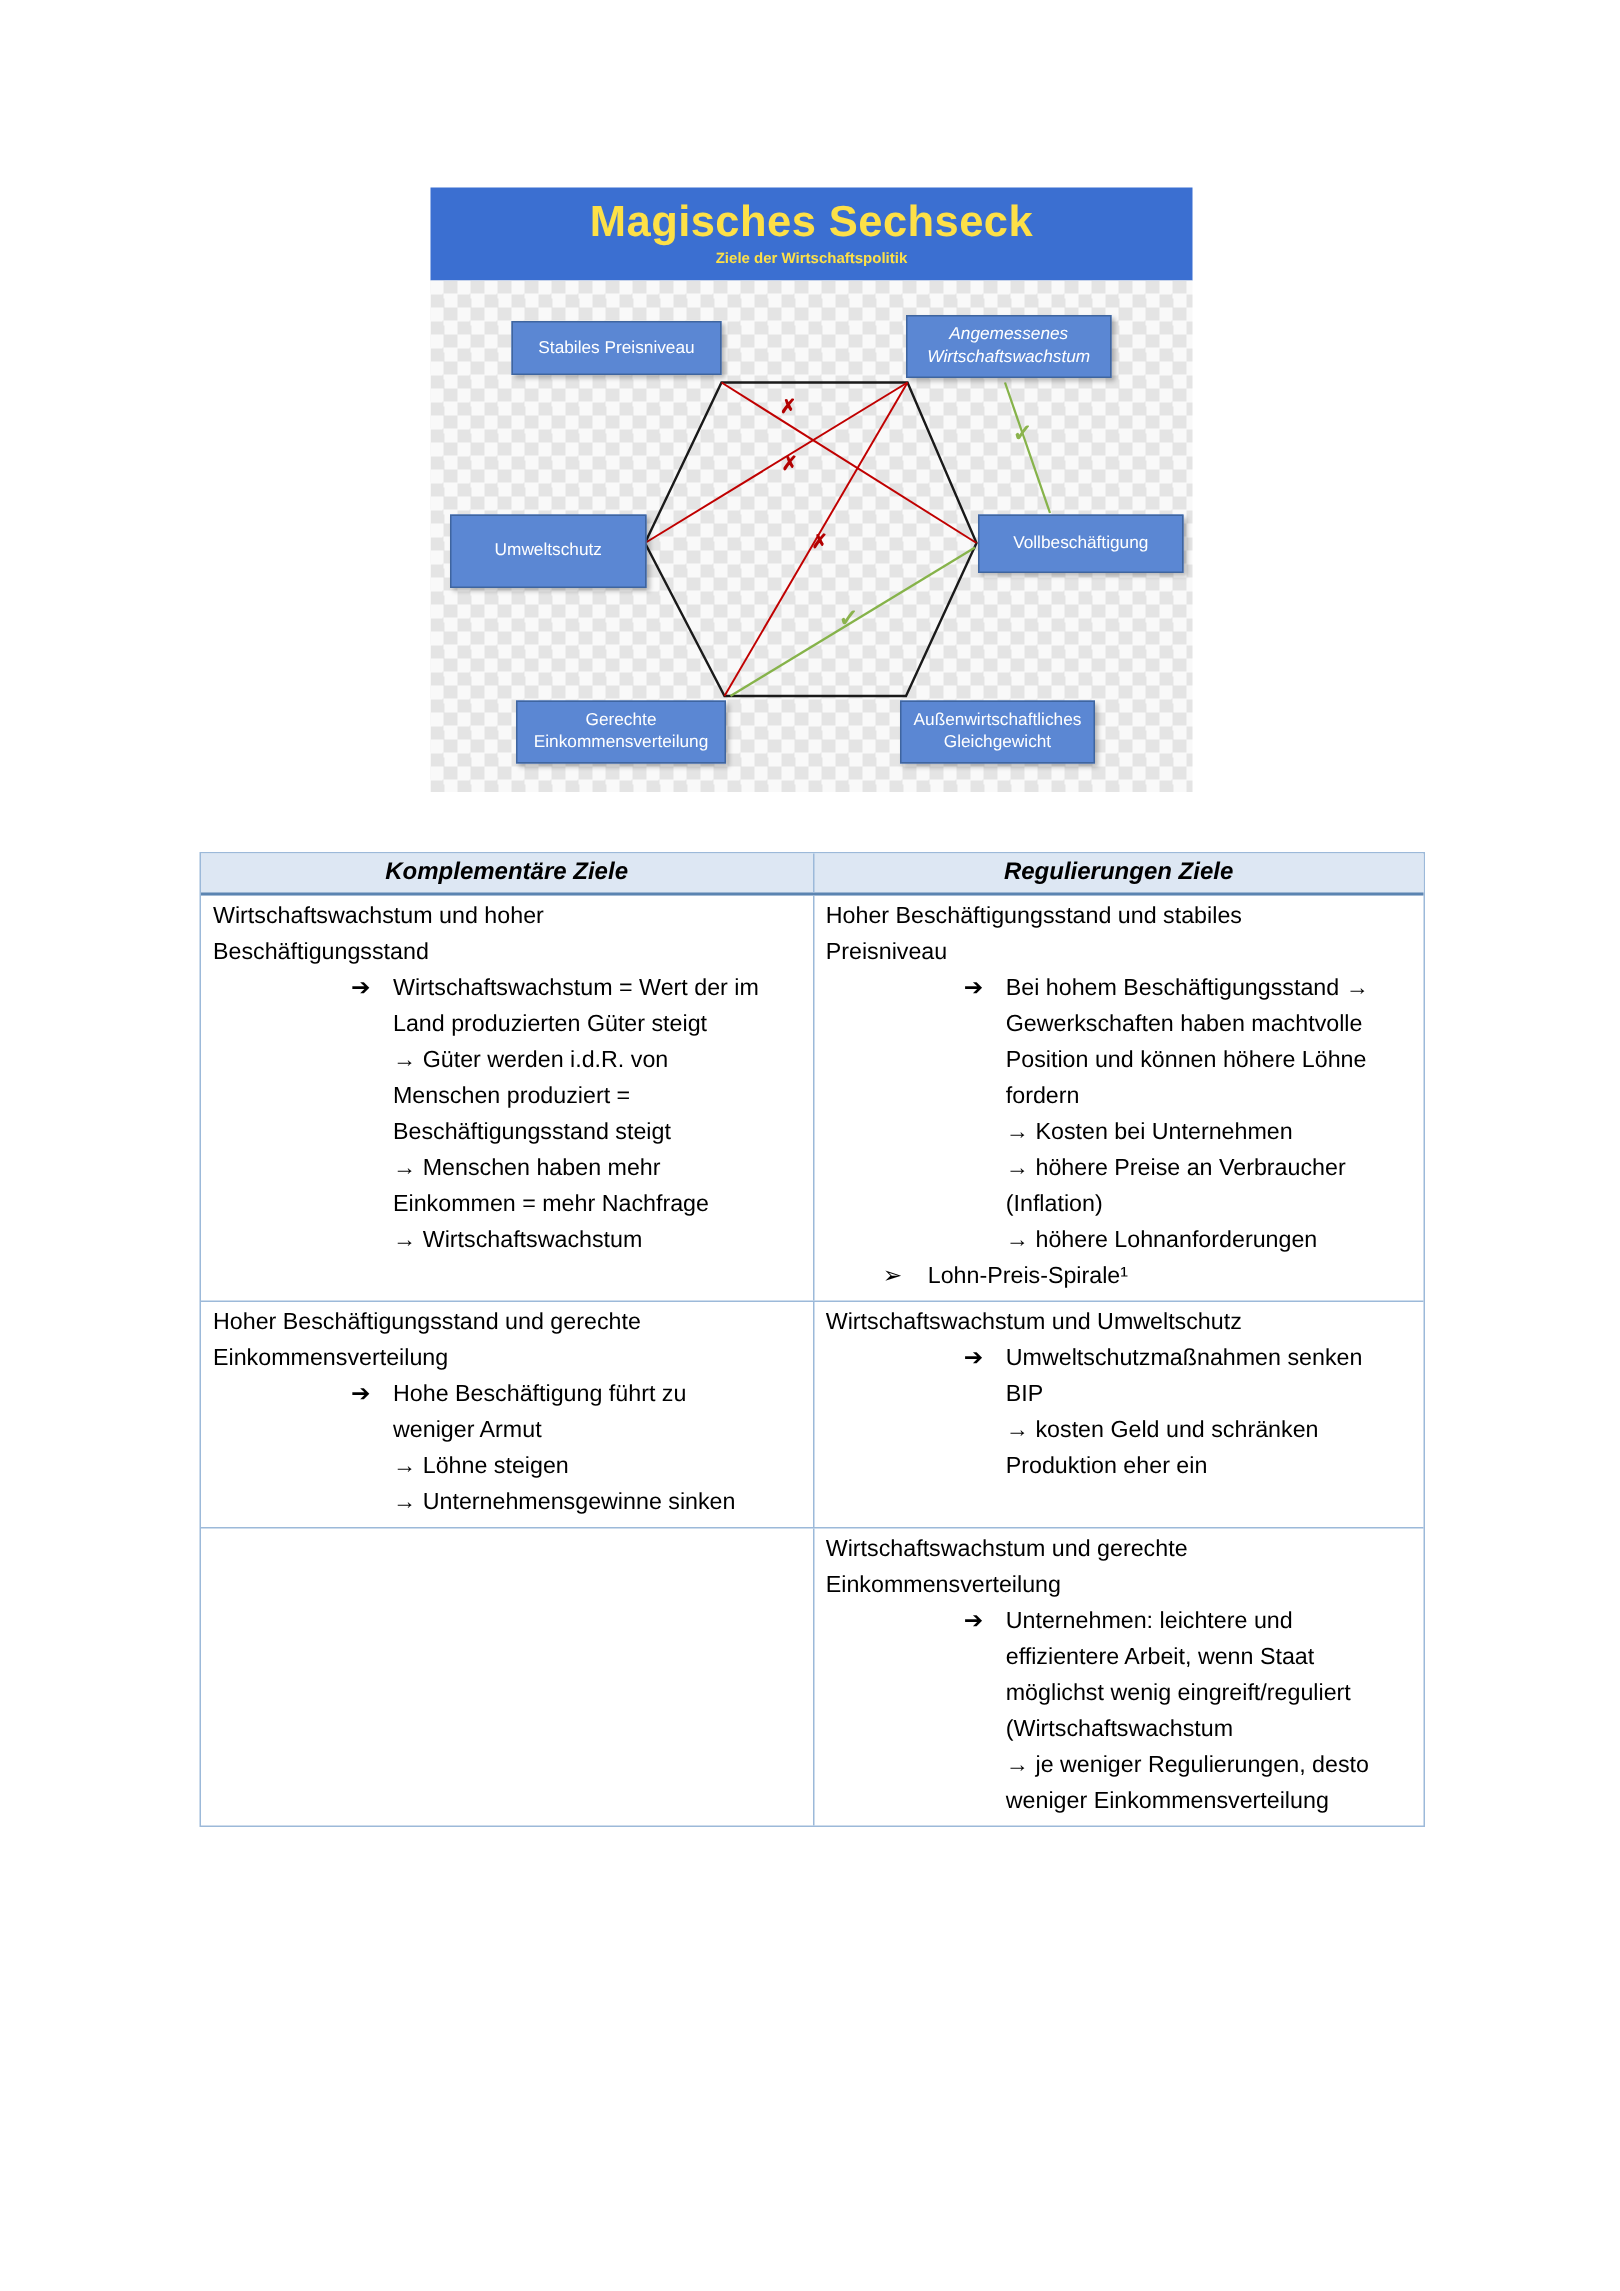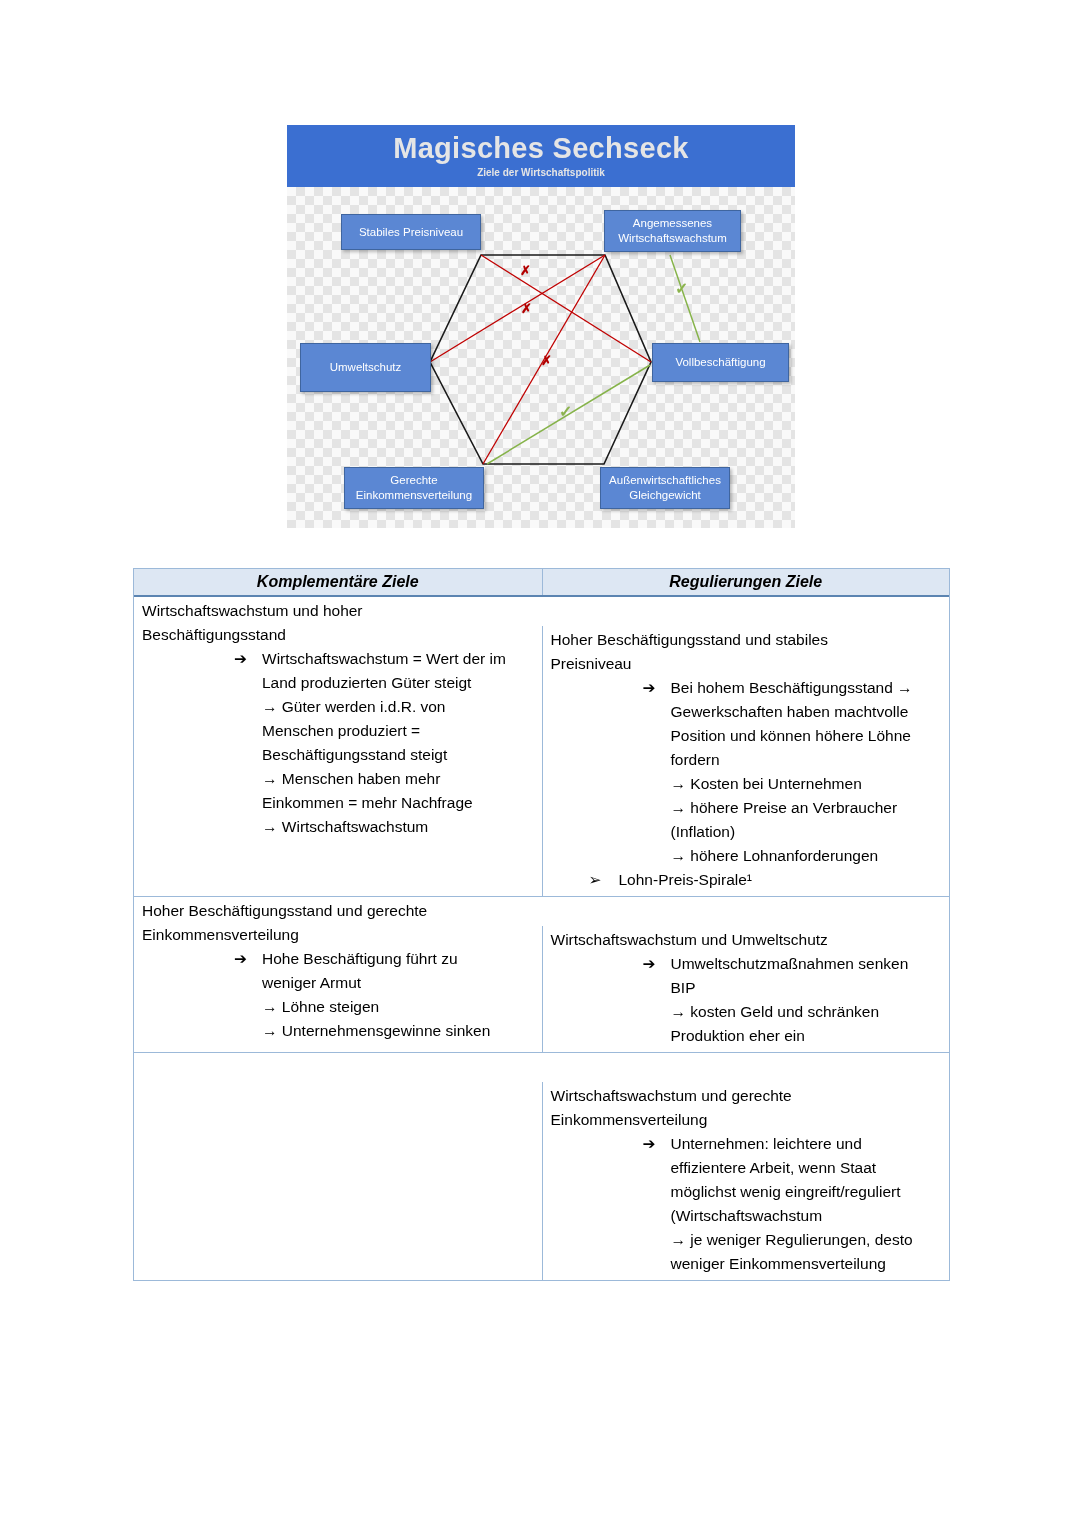--- a/index.html
+++ b/index.html
@@ -6,21 +6,21 @@
   body {
     width:1080px; height:1527px; position:relative;
     background:#ffffff;
     font-family:"Liberation Sans", sans-serif;
     color:#000;
   }
 
   
   .diagram { position:absolute; left:287px; top:125px; width:508px; }
   .diagram-header {
-    background:#3b6fd1; color:#e5e5e5; text-align:center;
+    background:#3b6fd1; color:#fde047; text-align:center;
     padding:7px 0 9px 0;
   }
   .diagram-title { font-size:29px; font-weight:bold; letter-spacing:.3px; }
   .diagram-subtitle { font-size:10px; font-weight:bold; margin-top:2px; }
 
   .canvas {
     position:relative; height:341px;
     background-image: conic-gradient(#e4e4e4 25%, #f9f9f9 25% 50%, #e4e4e4 50% 75%, #f9f9f9 75%);
     background-size:18px 18px;
   }
@@ -28,21 +28,21 @@
 
   .node {
     position:absolute; box-sizing:border-box;
     background:#5b87d3; border:1px solid #3f659f; color:#fff;
     font-size:11.5px; line-height:1.3; text-align:center;
     display:flex; align-items:center; justify-content:center;
     white-space:pre-line;
     box-shadow:2px 2px 3px rgba(0,0,0,.25);
   }
   #node-preisniveau        { left:54px;  top:27px;  width:140px; height:36px; }
-  #node-wachstum           { left:317px; top:23px;  width:137px; height:42px; }
+  #node-wachstum           { left:317px; top:23px;  width:137px; height:42px;font-style:italic; }
   #node-umweltschutz       { left:13px;  top:156px; width:131px; height:49px;text-align:center; }
   #node-vollbeschaeftigung { left:365px; top:156px; width:137px; height:39px; }
   #node-einkommensverteilung { left:57px; top:280px; width:140px; height:42px; }
   #node-gleichgewicht      { left:313px; top:280px; width:130px; height:42px; }
 
   .hex-line   { stroke:#1a1a1a; stroke-width:1.6; fill:none; }
   .red-line   { stroke:#c00000; stroke-width:1.3; }
   .green-line { stroke:#86b34a; stroke-width:1.5; }
   .xmark { font-size:13px; font-weight:bold; fill:#b30000; }
   .vmark { font-size:16px; font-weight:bold; fill:#8bb34d; }
@@ -59,21 +59,21 @@
     width:50%; box-sizing:border-box; text-align:center;
     font-weight:bold; font-style:italic; font-size:16px;
     padding:2px 4px 3px 4px; line-height:21px;
   }
   .thcell + .thcell { border-left:1px solid #9cb9d9; }
   [data-name="table-body"] .trow + .trow { border-top:1px solid #9cb9d9; }
   .tcell {
     width:50%; box-sizing:border-box;
     padding:2px 8px 4px 8px;
   }
-  .tcell + .tcell { border-left:1px solid #9cb9d9;margin-top:29px; }
+  .tcell + .tcell { border-left:1px solid #9cb9d9; }
   .para { white-space:pre-wrap; }
   .item { display:flex; }
   .item.arrow { margin-left:92px; }
   .item.tri   { margin-left:38px; }
   .item .glyph { flex:0 0 28px; }
   .item.tri .glyph { flex:0 0 30px; }
   .item .txt { white-space:pre-wrap; }
 </style>
 </head>
 <body>

